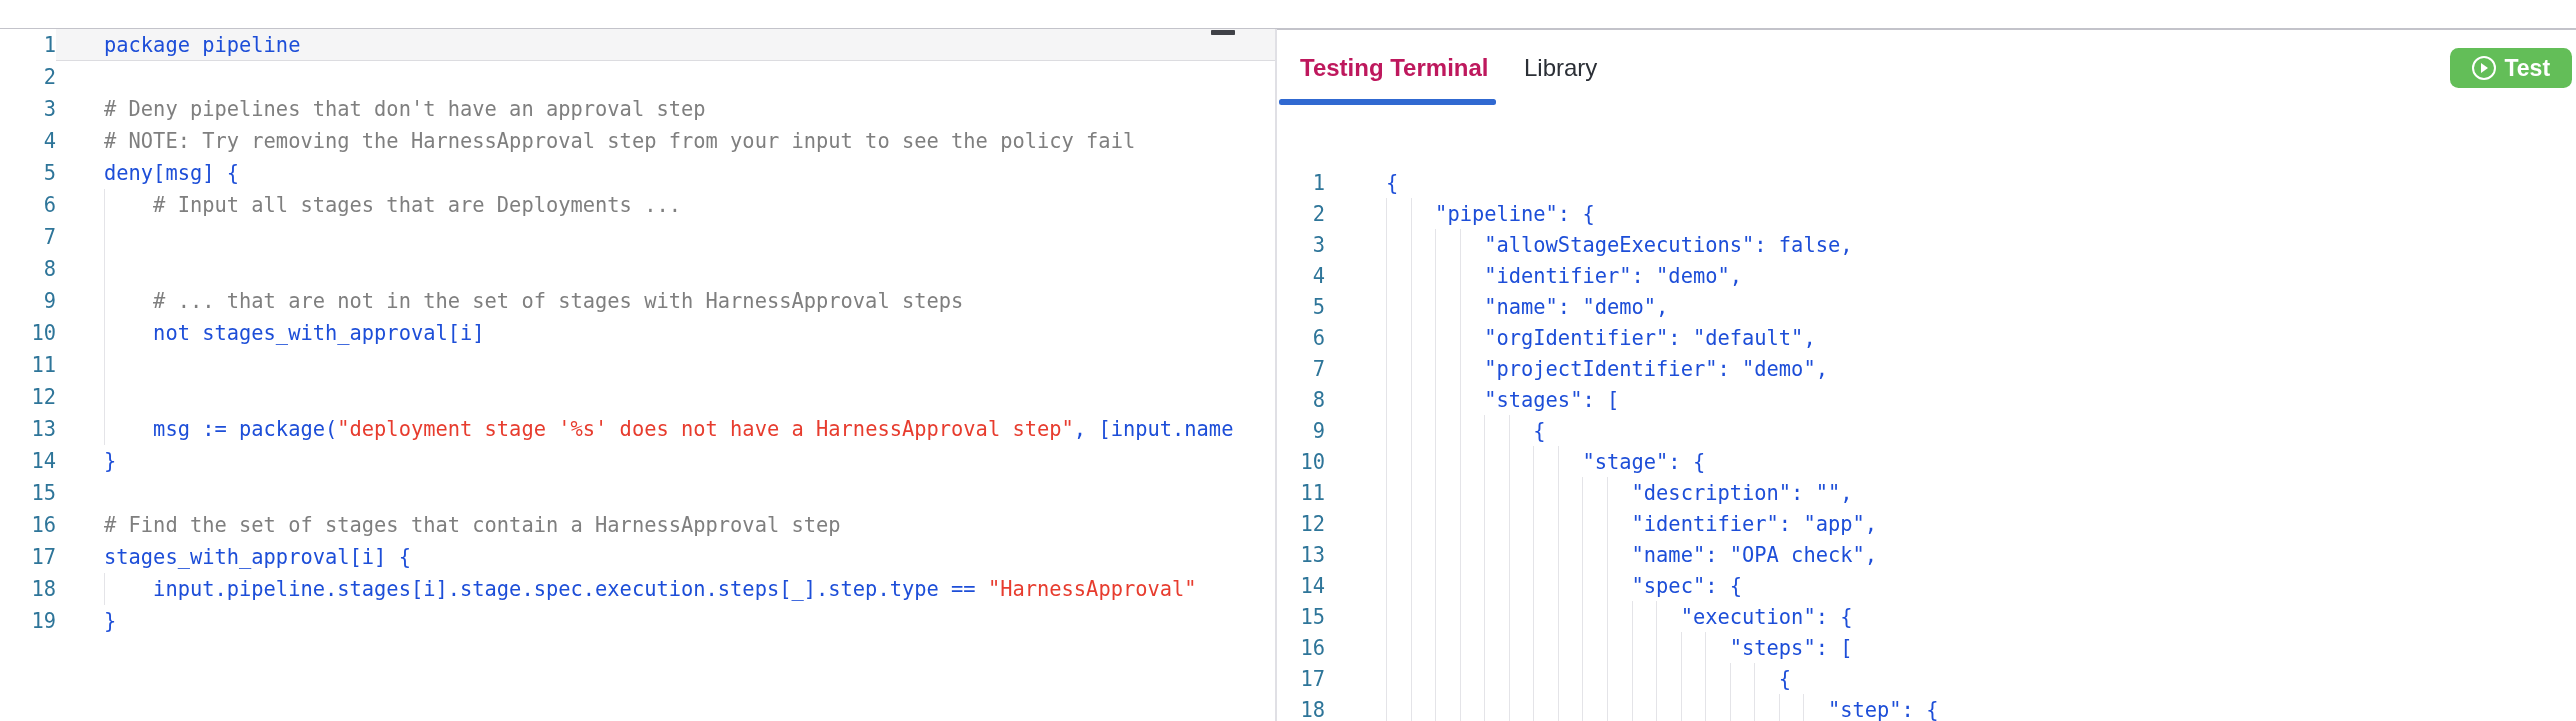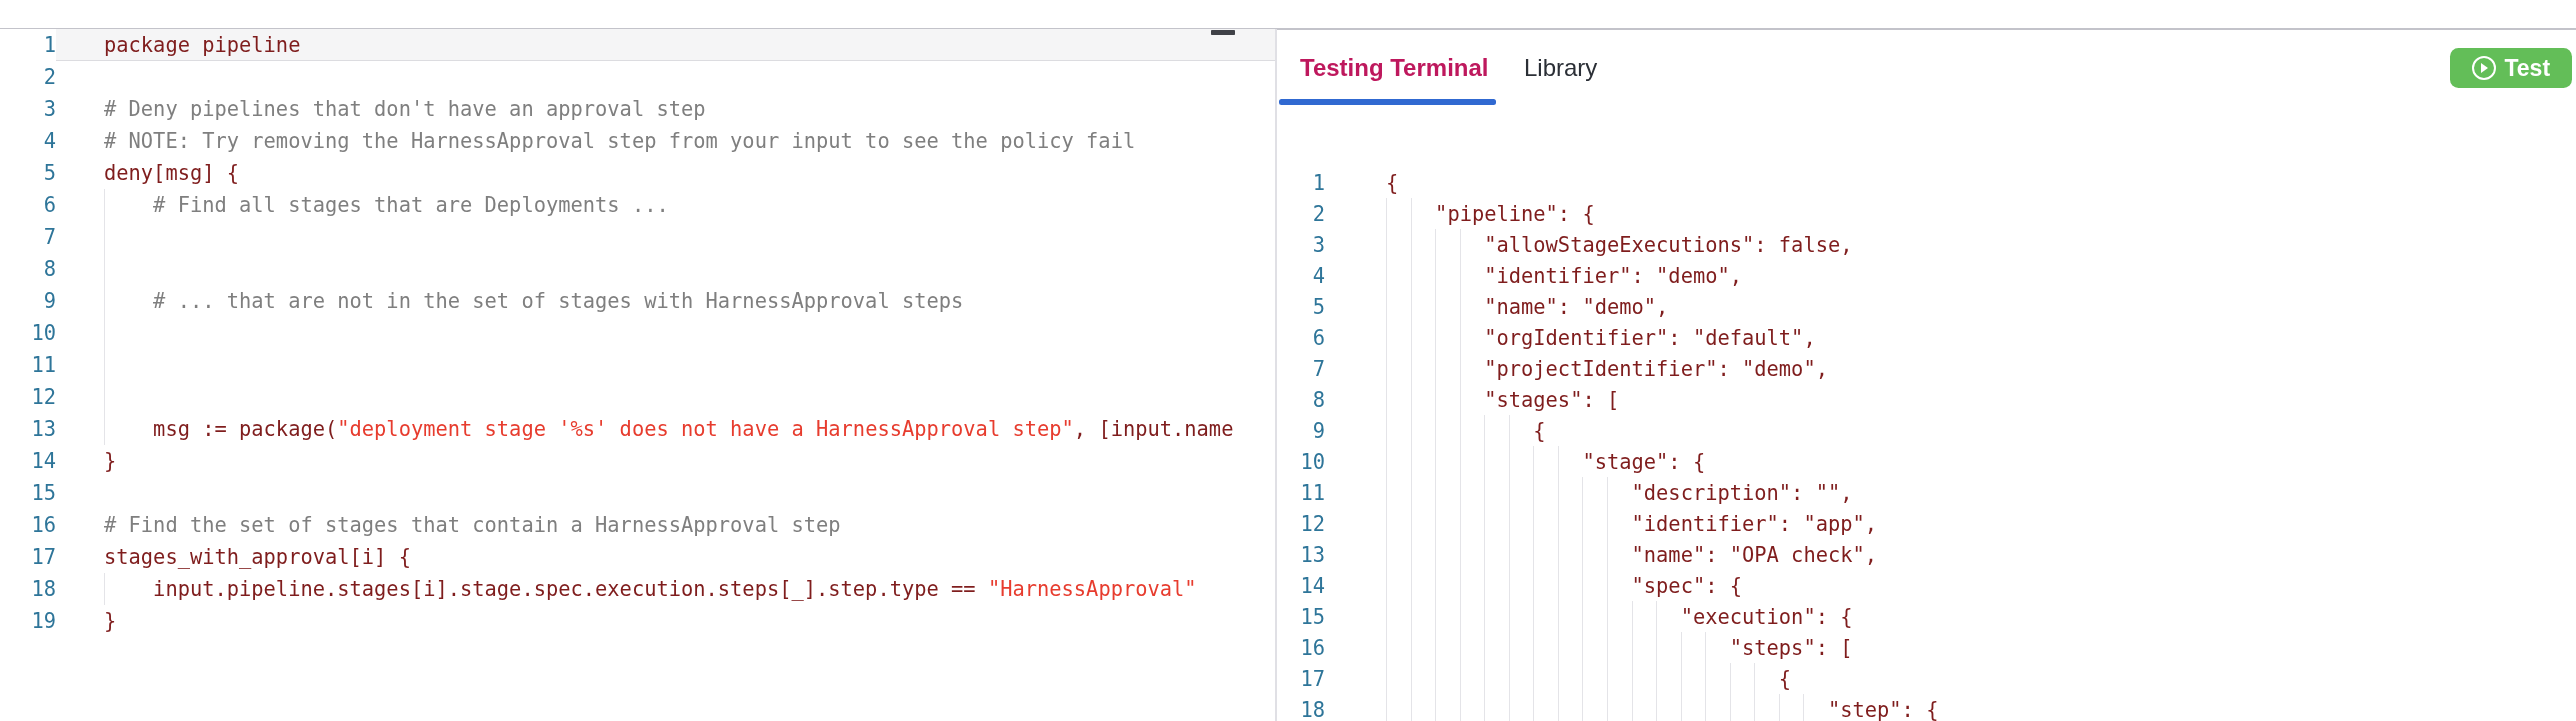--- a/index.html
+++ b/index.html
@@ -19,21 +19,21 @@
   .ln { flex:none; text-align:right; color:#2e7599;
         font-family:"DejaVu Sans Mono", monospace; font-size:20.4px; }
   #left-editor  .ln { width:56px; }
   #right-editor .ln { width:46px; }
   .ct { flex:1 1 auto; position:relative; overflow:hidden; height:100%;
         display:flex; align-items:center;
         font-family:"DejaVu Sans Mono", monospace; font-size:20.4px; color:#1f1f1f; }
   #left-editor  .ct { padding-left:48px; }
   #right-editor .ct { padding-left:61px; }
   .ct pre { font:inherit; white-space:pre; position:relative; z-index:2; }
-  .tk { color:#7f1d1d; }
+  .tk { color:#1d4ed8; }
   .tc { color:#7f7f7f; }
   .ts { color:#e73c2e; }
   .guide { position:absolute; top:0; bottom:0; width:0.8px; background:#e4e4e8; z-index:1; }
   #left-editor .cl.hl .ct { background:#f5f5f6; border-bottom:0.8px solid #dcdce0; }
 
   
   .tabsbar { position:absolute; left:1279px; top:30px; width:1297px; height:81px; background:#fff; }
   .tab { position:absolute; top:24px; font-size:24px; cursor:pointer; }
   .tab.active { left:21px; font-weight:bold; color:#be185d; }
   .tab.inactive { left:245px; font-weight:normal; color:#2b2f36; }
@@ -103,21 +103,21 @@
       <div class="cl" style="height: 32px;">
         <span class="ln">5</span>
         <div class="ct">
           <pre><span class="tk">deny[msg] {</span></pre>
         </div>
       </div>
       <div class="cl" style="height: 32px;">
         <span class="ln">6</span>
         <div class="ct">
           <span class="guide" style="left: 48px;"></span>
-          <pre><span class="tc">    # Find all stages that are Deployments ...</span></pre>
+          <pre><span class="tc">    # Input all stages that are Deployments ...</span></pre>
         </div>
       </div>
       <div class="cl" style="height: 32px;">
         <span class="ln">7</span>
         <div class="ct">
           <span class="guide" style="left: 48px;"></span>
         </div>
       </div>
       <div class="cl" style="height: 32px;">
         <span class="ln">8</span>
@@ -130,20 +130,21 @@
         <span class="ln">9</span>
         <div class="ct">
           <span class="guide" style="left: 48px;"></span>
           <pre><span class="tc">    # ... that are not in the set of stages with HarnessApproval steps</span></pre>
         </div>
       </div>
       <div class="cl" style="height: 32px;">
         <span class="ln">10</span>
         <div class="ct">
           <span class="guide" style="left: 48px;"></span>
+          <pre><span class="tk">    not stages_with_approval[i]</span></pre>
         </div>
       </div>
       <div class="cl" style="height: 32px;">
         <span class="ln">11</span>
         <div class="ct">
           <span class="guide" style="left: 48px;"></span>
           <pre></pre>
         </div>
       </div>
       <div class="cl" style="height: 32px;">

